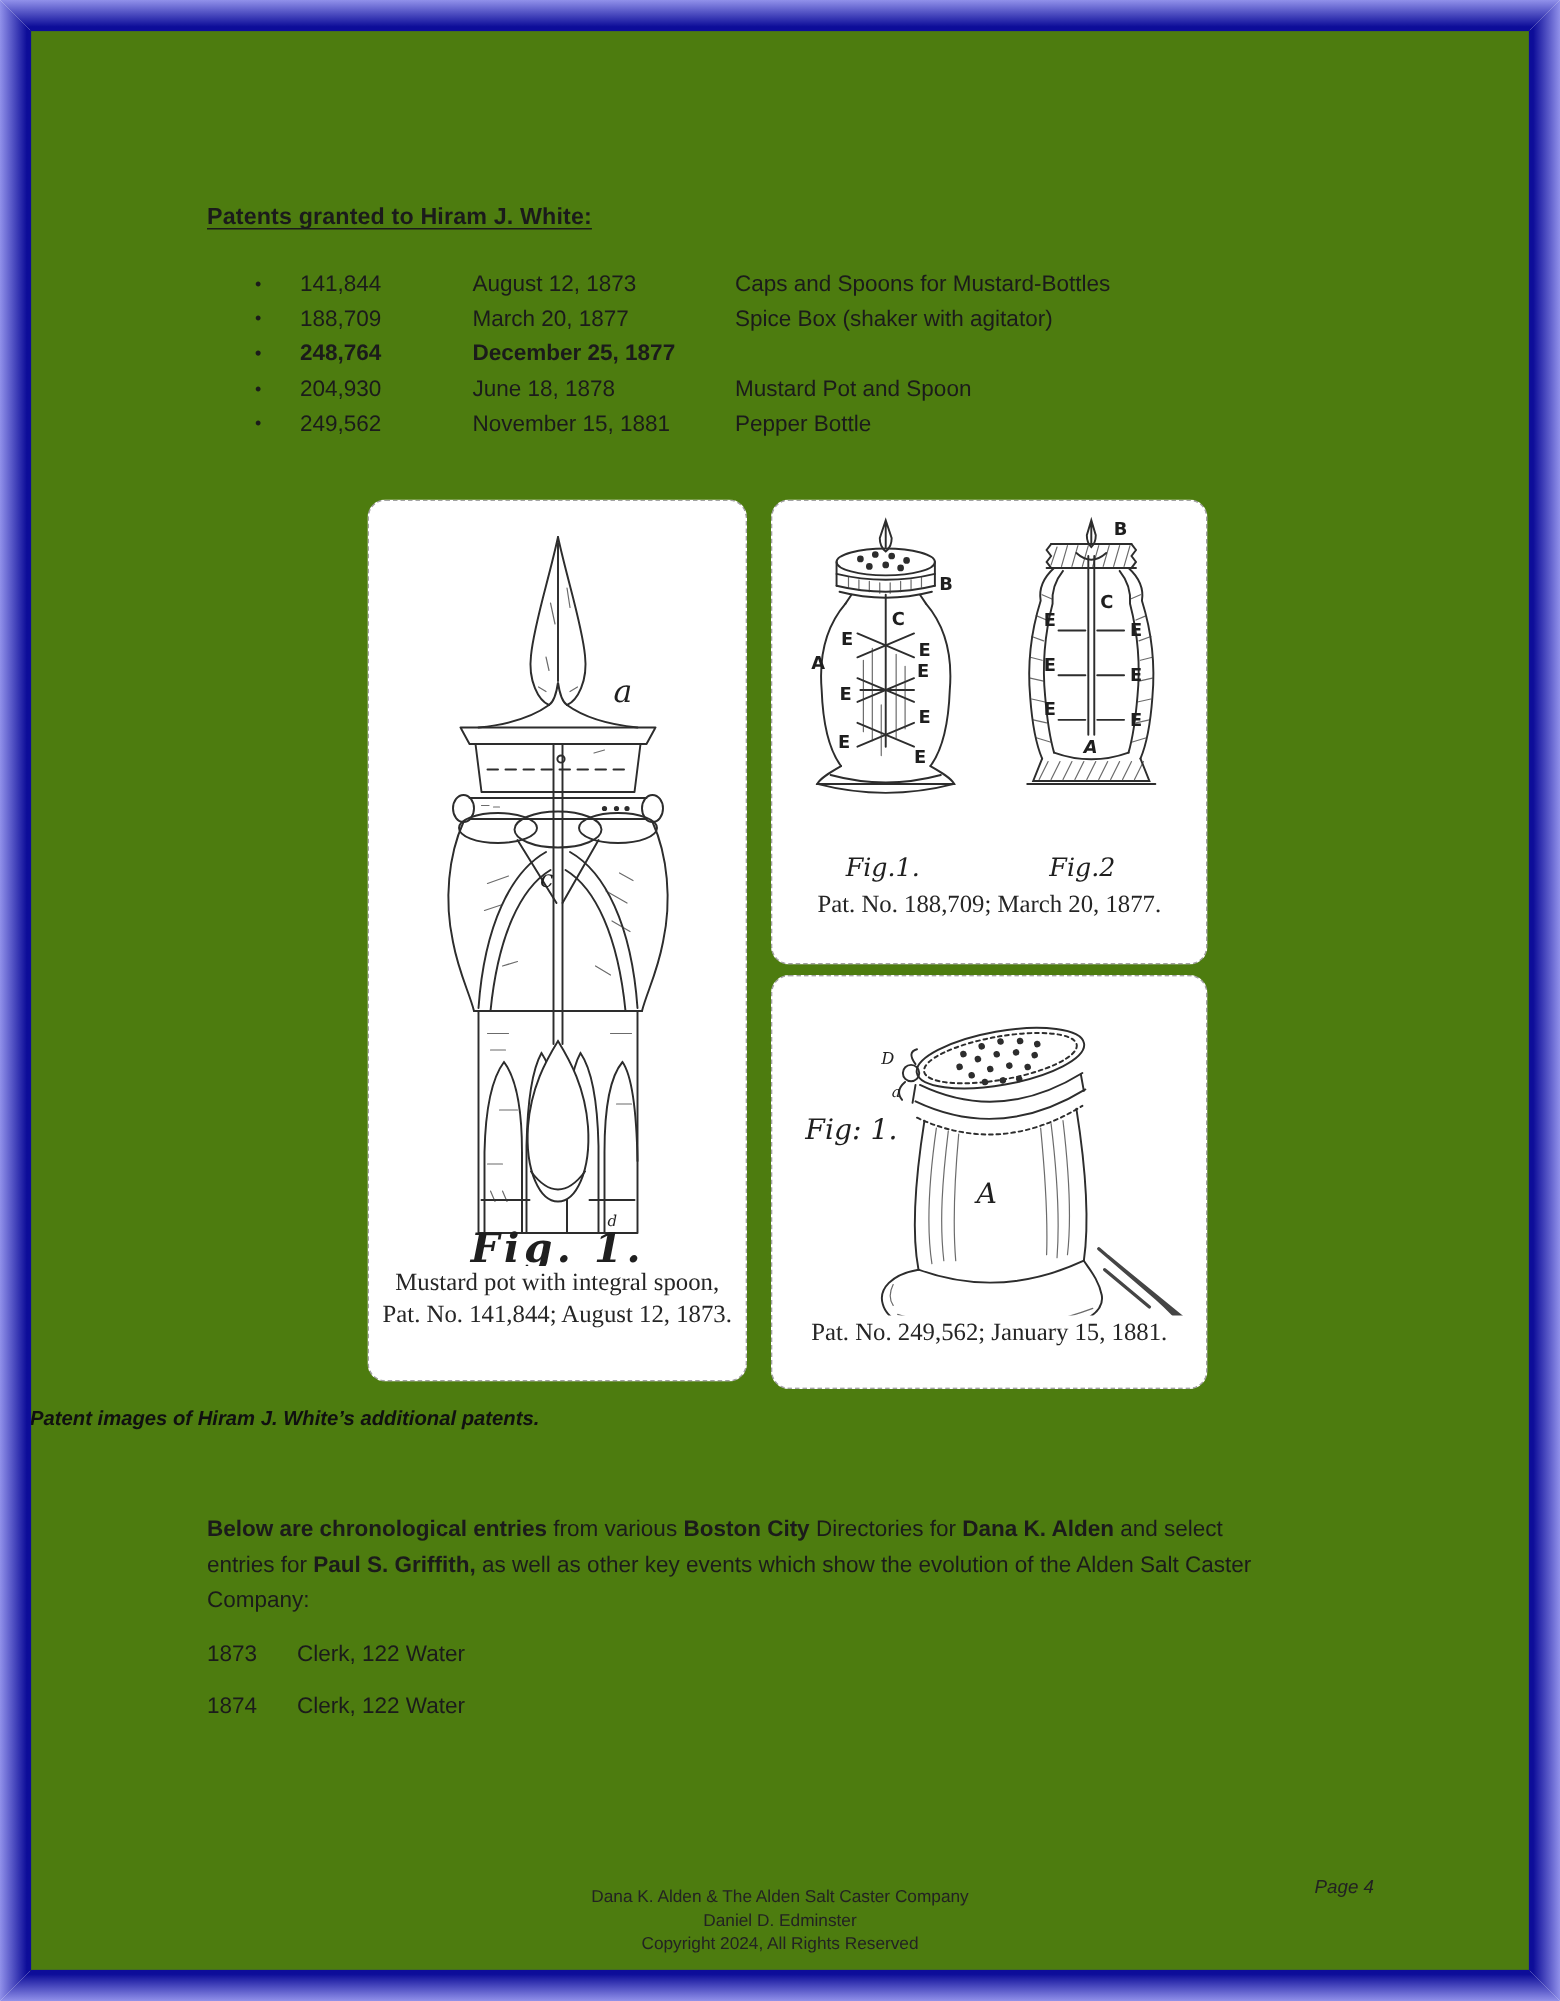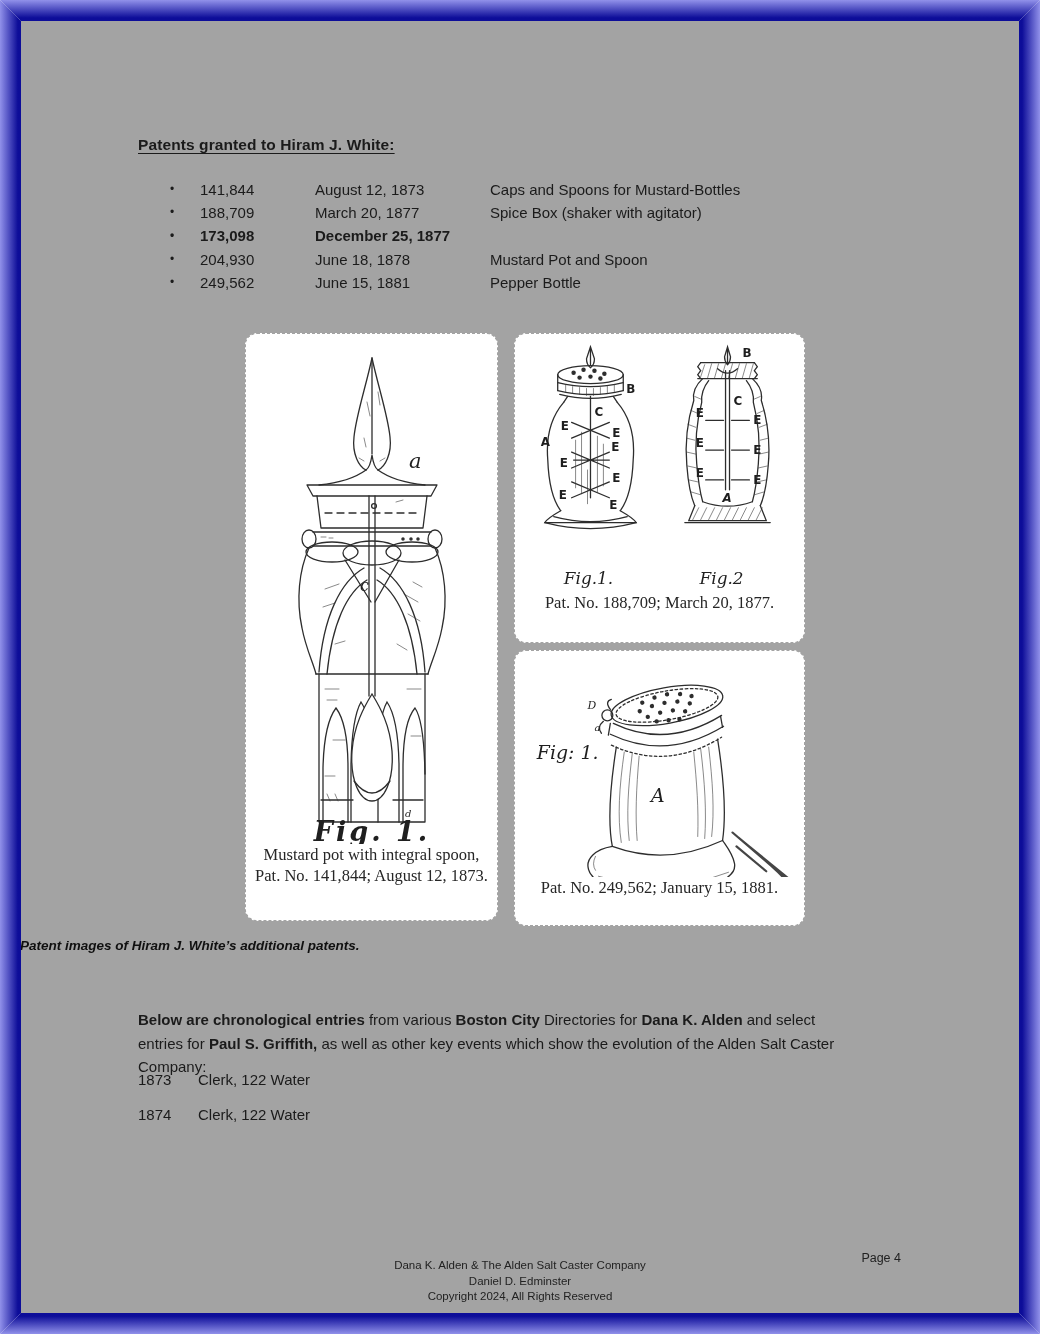--- a/index.html
+++ b/index.html
@@ -15,21 +15,21 @@
   .b-bottom{bottom:0;left:0;width:1040px;height:21px;
     background:linear-gradient(to top,#9191ea,#0d0d99 85%);
     clip-path:polygon(21px 0,calc(100% - 21px) 0,100% 100%,0 100%);}
   .b-left{top:0;left:0;width:21px;height:1334px;
     background:linear-gradient(to right,#9191ea,#0d0d99 85%);
     clip-path:polygon(0 0,100% 21px,100% calc(100% - 21px),0 100%);}
   .b-right{top:0;right:0;width:21px;height:1334px;
     background:linear-gradient(to left,#9191ea,#0d0d99 85%);
     clip-path:polygon(0 21px,100% 0,100% 100%,0 calc(100% - 21px));}
 
-  .page{position:absolute;left:20px;top:20px;width:1000px;height:1294px;background:#a3a3a3;}
+  .page{position:absolute;left:20px;top:20px;width:1000px;height:1294px;background:#4d7c0f;}
 
   
   .title{position:absolute;left:118px;top:116px;font-size:15.5px;font-weight:700;
     text-decoration:underline;text-underline-offset:3px;letter-spacing:.1px;}
   .plist{position:absolute;left:150px;top:158px;font-size:15px;line-height:23.2px;}
   .prow{display:flex;}
   .prow.bold{font-weight:700;}
   .pbul{width:30px;font-size:12px;}
   .pnum{width:115px;}
   .pdate{width:175px;}
@@ -47,28 +47,28 @@
   .draw{stroke:#2d2d2d;stroke-width:1.3;fill:none;stroke-linecap:round;}
   .thin{stroke:#3a3a3a;stroke-width:.8;fill:none;opacity:.75;}
   .lbl{font-family:"DejaVu Sans",sans-serif;font-weight:700;font-size:12px;fill:#1e1e1e;}
   .script{font-family:"DejaVu Serif",serif;font-style:italic;fill:#1f1f1f;}
   .figcap{position:absolute;left:0;top:918px;width:100%;text-align:left;
     font-size:13.5px;font-weight:700;font-style:italic;color:#101010;}
 
   
   .bodytext{position:absolute;left:118px;top:988px;width:810px;font-size:15px;line-height:23.5px;}
   .bold{font-weight:700;}
-  .dirs{position:absolute;left:118px;top:1050px;font-size:15px;}
+  .dirs{position:absolute;left:118px;top:1073px;font-size:15px;}
   .dirrow{display:flex;margin-bottom:15px;line-height:20px;}
   .diryear{width:60px;}
 
   
   .footer{position:absolute;left:0;top:1238px;width:100%;text-align:center;
     font-size:11.5px;line-height:15.5px;color:#222;}
-  .pagenum{position:absolute;right:119px;top:1231px;font-size:12.5px;color:#222;}
+  .pagenum{position:absolute;right:104px;top:1231px;font-size:12.5px;color:#222;font-style:italic;}
 </style>
 </head>
 <body>
 
 <div class="b-strip b-top"></div>
 <div class="b-strip b-bottom"></div>
 <div class="b-strip b-left"></div>
 <div class="b-strip b-right"></div>
 
 <div class="page">
@@ -83,33 +83,33 @@
       <span class="pdesc">Caps and Spoons for Mustard-Bottles</span>
     </div>
     <div class="prow">
       <span class="pbul">•</span>
       <span class="pnum">188,709</span>
       <span class="pdate">March 20, 1877</span>
       <span class="pdesc">Spice Box (shaker with agitator)</span>
     </div>
     <div class="prow bold">
       <span class="pbul">•</span>
-      <span class="pnum">173,098</span>
+      <span class="pnum">248,764</span>
       <span class="pdate">December 25, 1877</span>
     </div>
     <div class="prow">
       <span class="pbul">•</span>
       <span class="pnum">204,930</span>
       <span class="pdate">June 18, 1878</span>
       <span class="pdesc">Mustard Pot and Spoon</span>
     </div>
     <div class="prow">
       <span class="pbul">•</span>
       <span class="pnum">249,562</span>
-      <span class="pdate">June 15, 1881</span>
+      <span class="pdate">November 15, 1881</span>
       <span class="pdesc">Pepper Bottle</span>
     </div>
   </div>
 
   <div class="figs">
 
     <div class="panel panel-left">
       <svg width="250" height="500" viewBox="0 0 250 500">
         <g class="draw">
 

